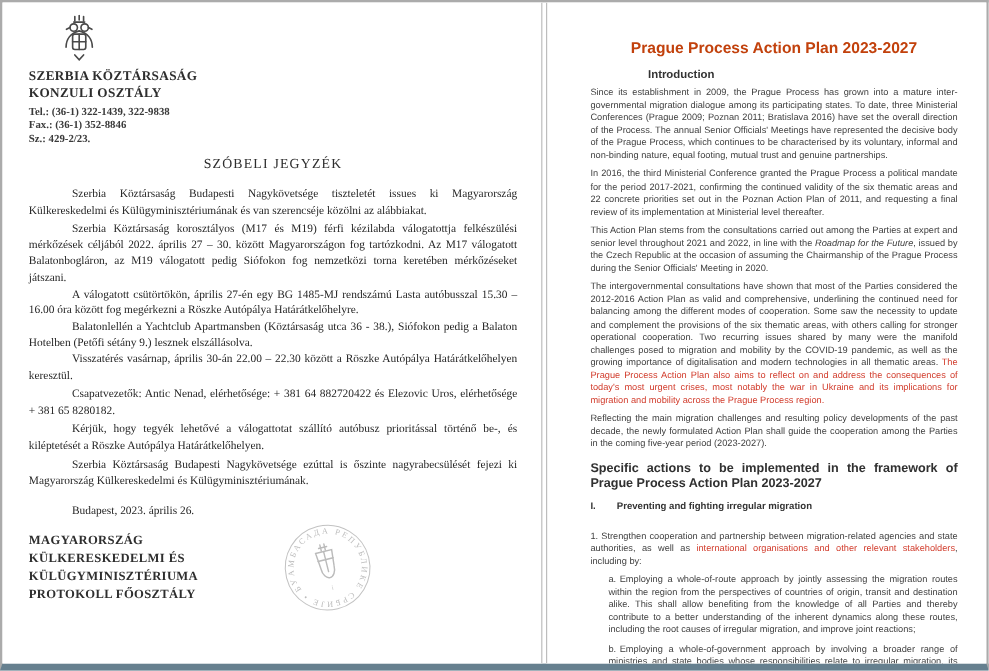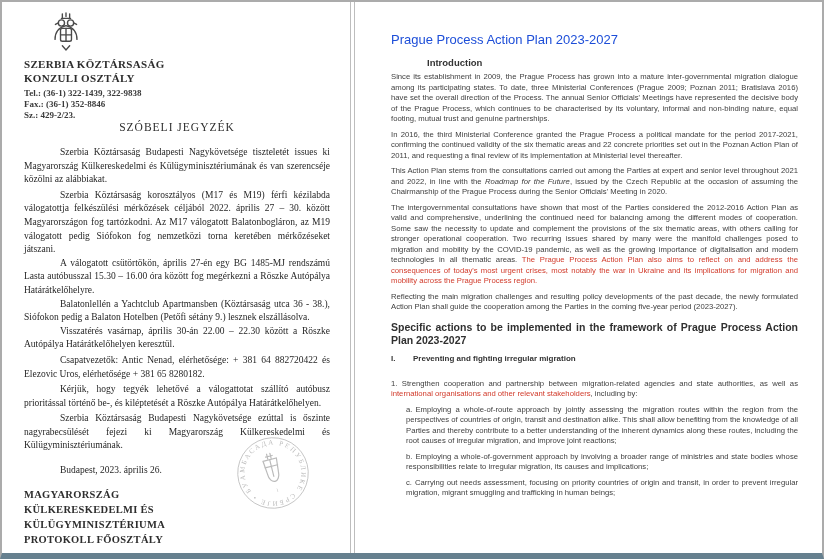--- a/index.html
+++ b/index.html
@@ -4,44 +4,44 @@
 <style>
   html,body{margin:0;padding:0;background:#fff;}
   .screen{
     width:824px;height:559px;box-sizing:border-box;
     border:2px solid #ababab;border-bottom:6px solid #66808f;
     display:flex;background:#fff;overflow:hidden;
     font-family:"Liberation Sans",sans-serif;
   }
   
   .page-left{
-    width:349px;box-sizing:border-box;position:relative;
+    width:450px;box-sizing:border-box;position:relative;
     border-right:1px solid #bdbdbd;background:#fff;
     padding:6px 20px 0 22px;overflow:hidden;
     font-family:"Liberation Serif","DejaVu Serif",serif;color:#262626;
   }
   .coa{display:block;margin:4px 0 3px 26px;}
   .org-line{font-weight:bold;font-size:11px;line-height:14px;letter-spacing:.3px;color:#2e2e2e;}
   .contact{margin-top:3px;}
   .contact div{font-weight:bold;font-size:9px;line-height:11px;color:#3a3a3a;}
-  .note-title{margin-top:0;text-align:center;font-size:11.5px;letter-spacing:1px;color:#2e2e2e;}
+  .note-title{margin-top:10px;text-align:center;font-size:11.5px;letter-spacing:1px;color:#2e2e2e;}
   .lp{font-size:9.5px;line-height:13.6px;text-align:justify;text-indent:36px;margin:0;position:relative;z-index:1;}
   .lp.first{margin-top:13px;}
   .lp.gap{margin-top:2px;}
   .date-line{font-size:9.5px;margin:12px 0 0 36px;}
   .recipient{margin-top:12px;font-weight:bold;font-size:10.5px;line-height:15px;letter-spacing:.3px;color:#2e2e2e;}
   .stamp{position:absolute;left:228px;top:428px;opacity:.6;z-index:0;transform:rotate(-14deg);}
   
   .page-right{
     flex:1;box-sizing:border-box;background:#fff;overflow:hidden;
     border-left:1px solid #bdbdbd;margin-left:3px;
     padding:0 24px 0 36px;color:#3e3e3e;
   }
-  .doc-title{text-align:left;font-size:13px;font-weight:normal;color:#1d4ed8;margin:30px 0 10px;}
-  .h-intro{font-size:9.5px;font-weight:bold;color:#333;margin:0 0 4px;padding-left:36px;}
+  .doc-title{text-align:center;font-size:13px;font-weight:bold;color:#c2410c;margin:30px 0 10px;}
+  .h-intro{font-size:9.5px;font-weight:bold;color:#333;margin:0 12px 4px;padding-left:36px;}
   .rp{font-size:7.7px;line-height:10.5px;text-align:justify;margin:0 0 5px;}
   .red{color:#d13a2a;}
   .h-actions{font-size:10.5px;line-height:13.5px;font-weight:bold;color:#303030;text-align:justify;margin:8px 0 6px;}
   .sec-head{font-size:8px;font-weight:bold;color:#333;margin:3px 0 16px;}
   .sec-head .roman{display:inline-block;width:22px;}
   .sub{margin-left:15px;}
   .sub .lbl{padding-right:3px;}
   i{font-style:italic;}
 </style>
 </head>

